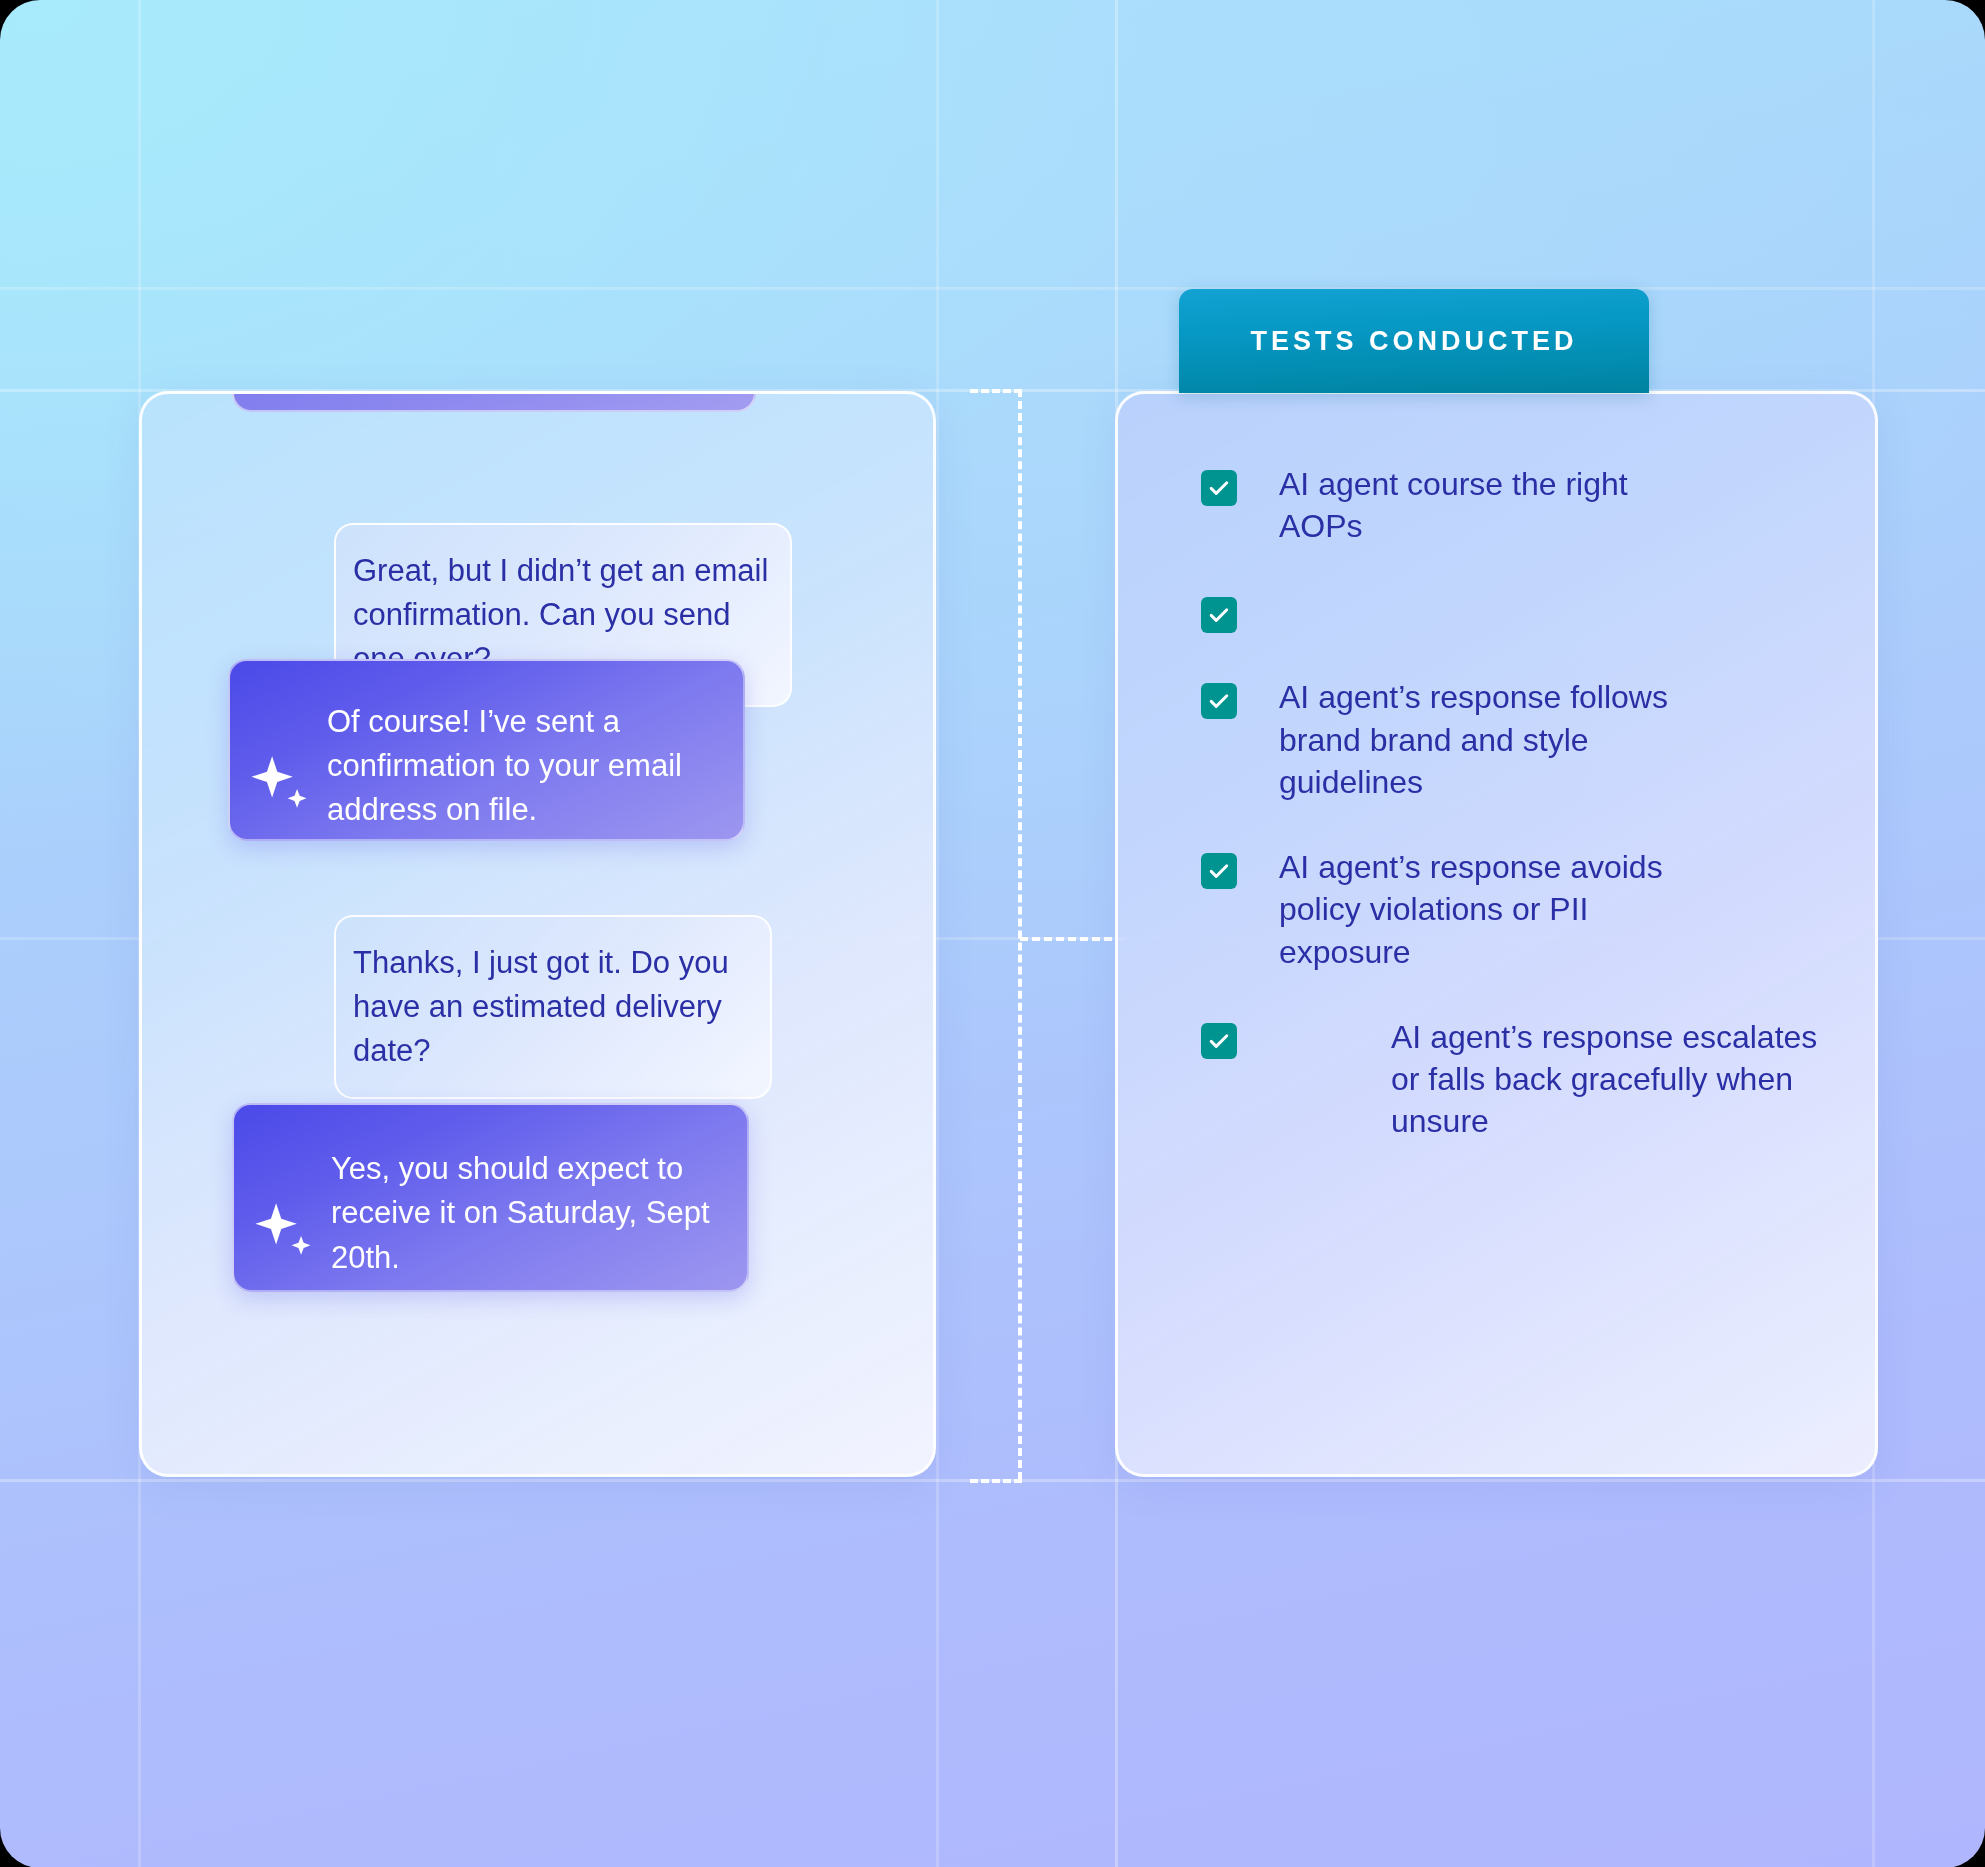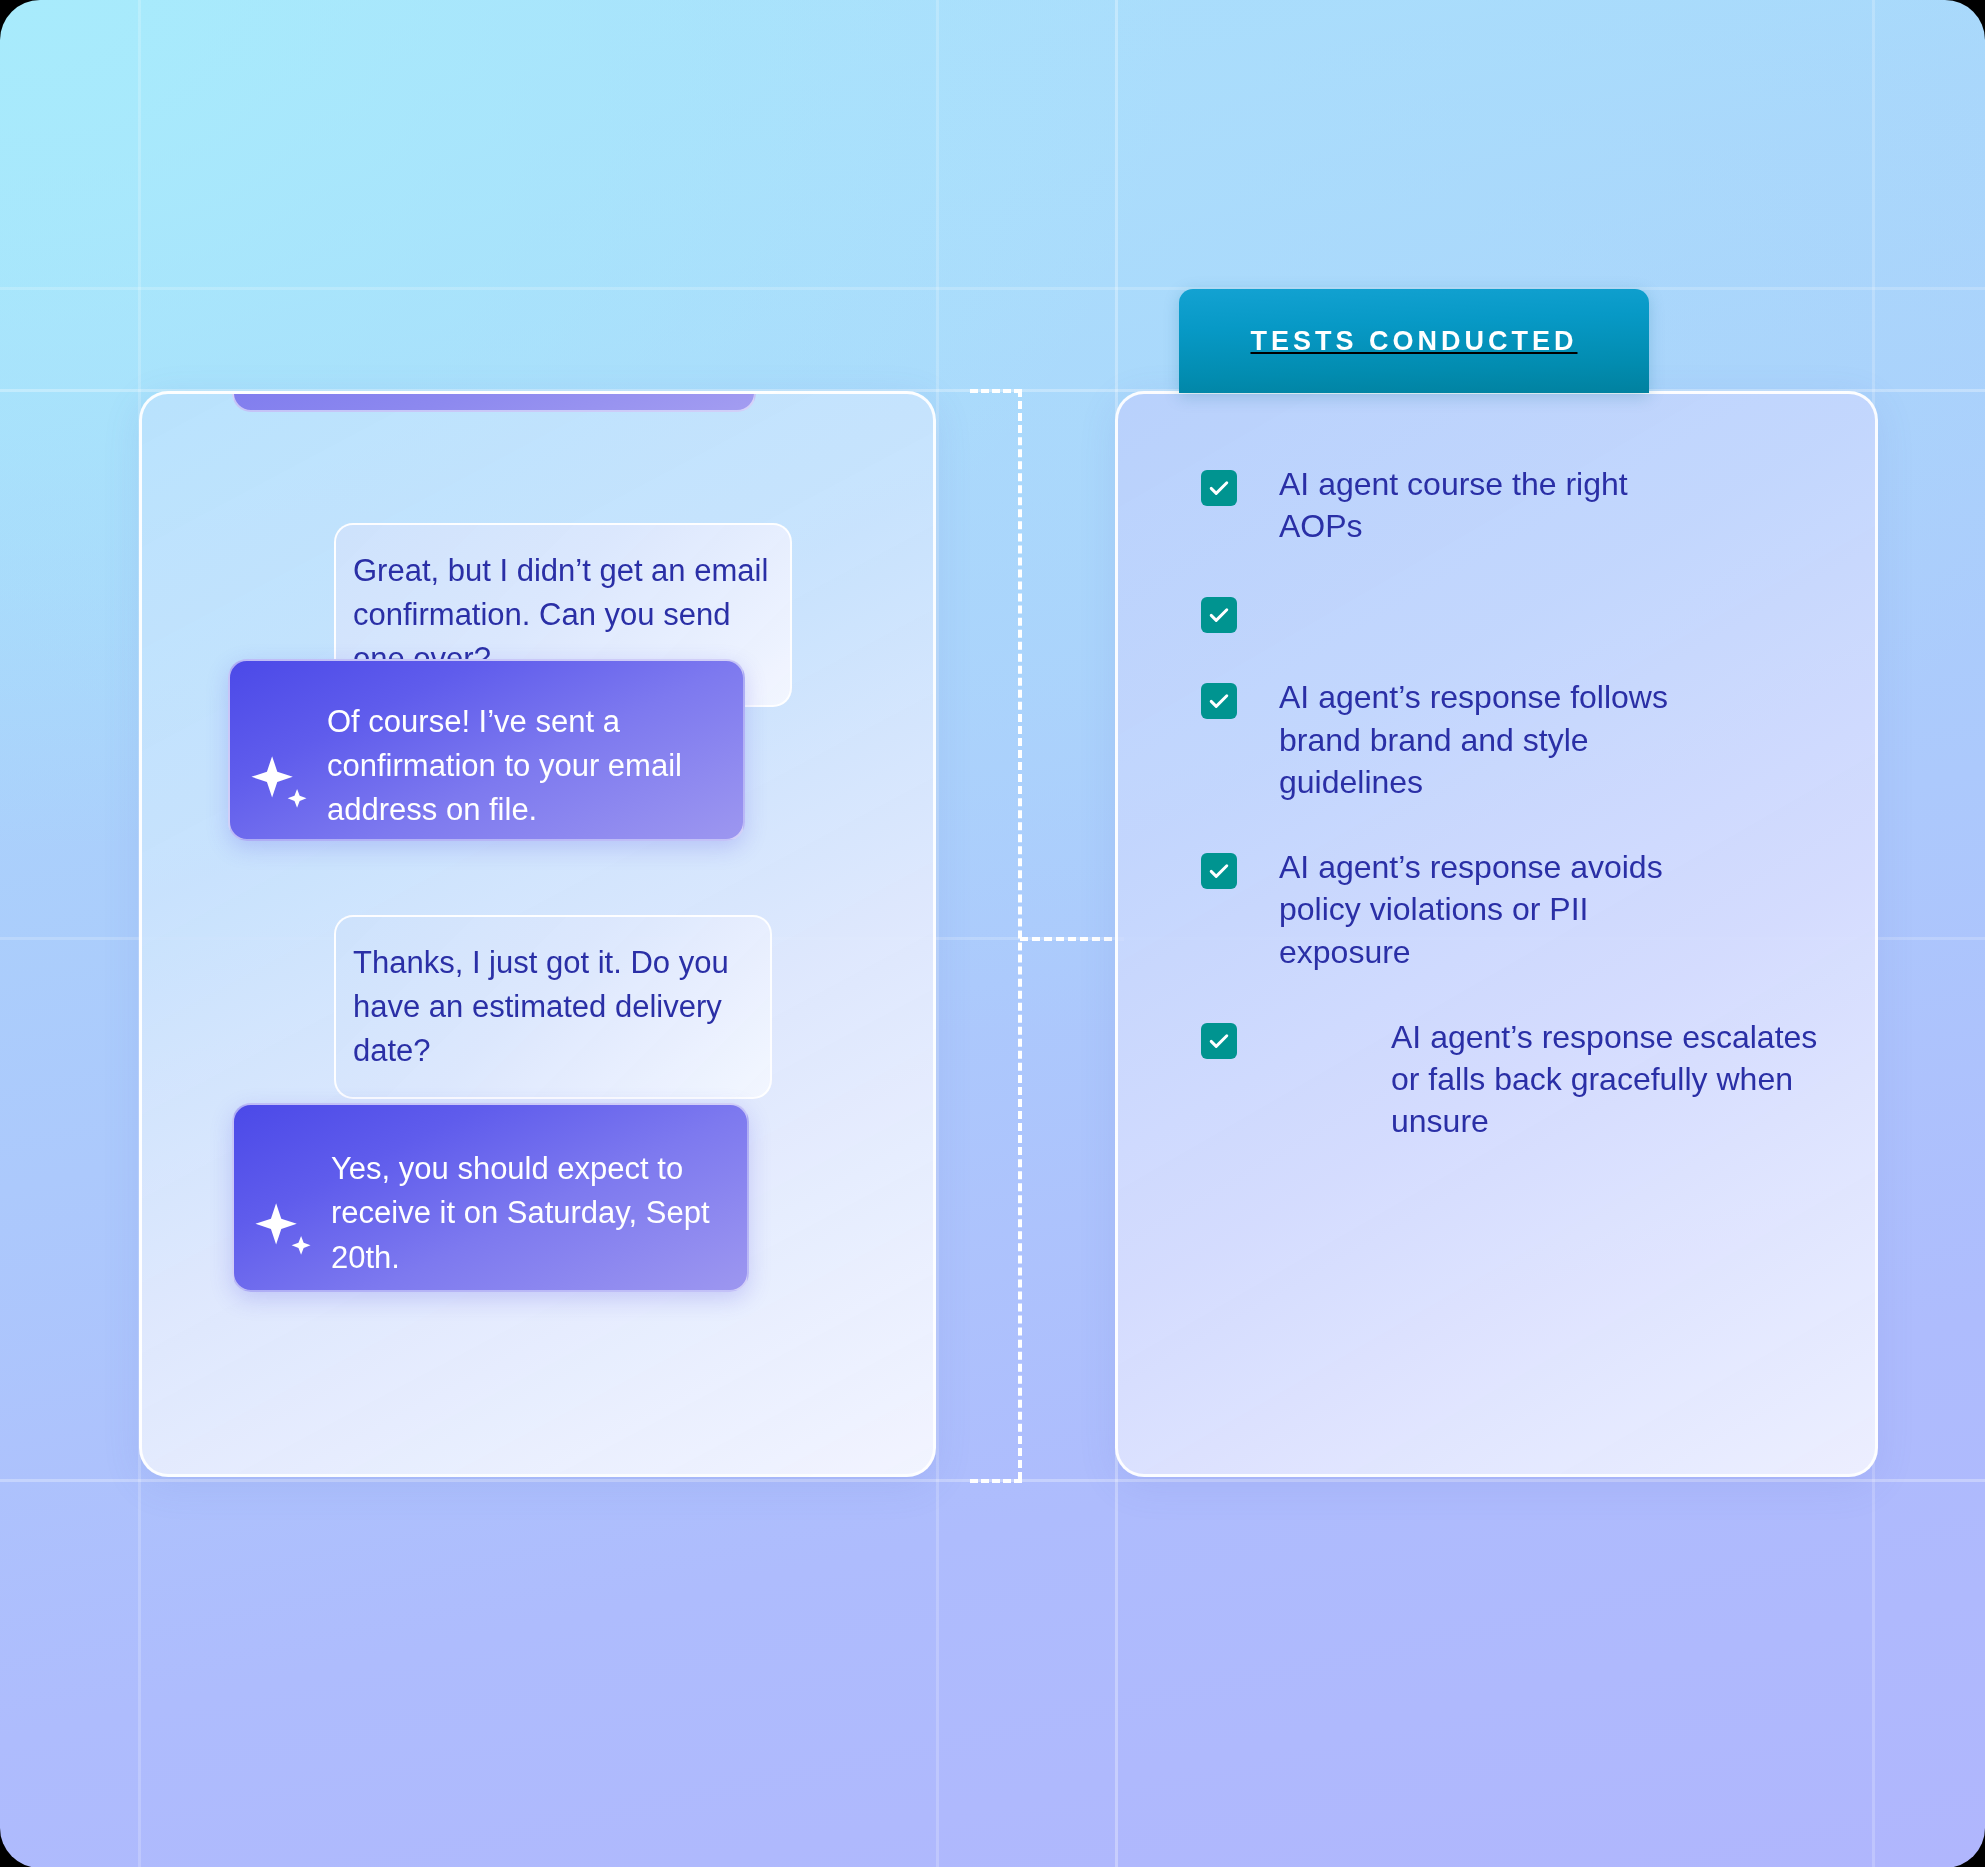--- a/index.html
+++ b/index.html
@@ -71,21 +71,20 @@
 
   
   #tests-badge {
     position: absolute;
     left: 1179px; top: 289px; width: 470px; height: 104px;
     border-radius: 14px 14px 0 0;
     background: linear-gradient(178deg, #13a2d2 0%, #0799c6 34%, #028cb0 74%, #01819f 100%);
     display: flex; align-items: center; justify-content: center;
     box-shadow: 0 3.5px 15.6px rgba(4,110,140,0.22);
     z-index: 4;
-    text-decoration: underline;
   }
   #tests-badge .badge-text {
     color: #ffffff;
     font-size: 27px;
     font-weight: bold;
     letter-spacing: 4px;
   }
 
   
   .bubble { position: absolute; border-radius: 19px; }

